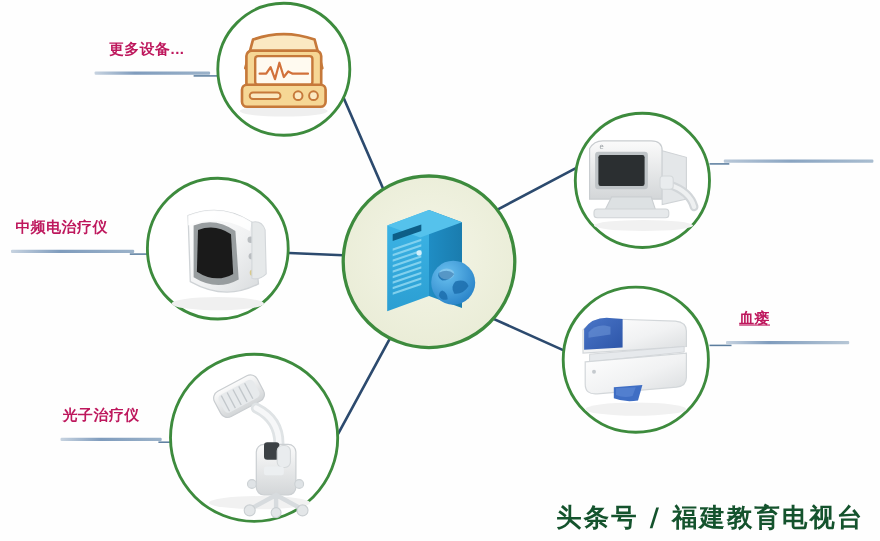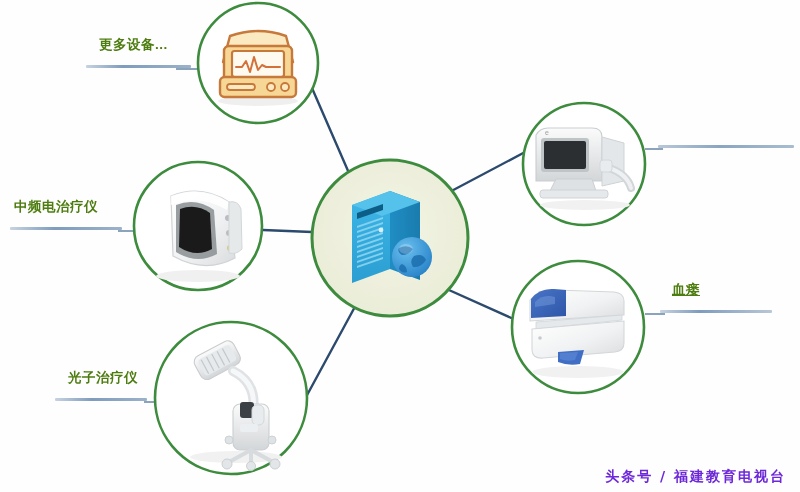--- a/index.html
+++ b/index.html
@@ -19,39 +19,39 @@
   }
   #diagram-svg {
     position: absolute;
     left: 0;
     top: 0;
     width: 800px;
     height: 492px;
   }
   .node-label {
     position: absolute;
-    color: #4d7c0f;
+    color: #be185d;
     font-size: 13.5px;
     font-weight: 700;
     letter-spacing: 0.5px;
     white-space: nowrap;
     line-height: 1.1;
   }
   .label-underline {
     position: absolute;
     height: 3px;
     border-radius: 1px;
   }
   .watermark {
     position: absolute;
     right: 14px;
     bottom: 6px;
-    font-size: 14px;
+    font-size: 23px;
     font-weight: 700;
-    color: #6d28d9;
+    color: #14532d;
     letter-spacing: 2px;
     white-space: nowrap;
     font-family: "DejaVu Sans", sans-serif;
   }
 </style>
 </head>
 <body>
 
 <div id="stage">
 
@@ -247,21 +247,21 @@
     </g>
 
   </svg>
 
   <div class="node-label" style="left:99px; top:38px;">更多设备...</div>
   <div class="label-underline" style="left:86px; top:65px; width:105px; background:linear-gradient(90deg,#c7d3e0 0%,#7f9cbd 35%,#9bb2c9 100%);"></div>
 
   <div class="node-label" style="left:14px; top:200px;text-align:right;">中频电治疗仪</div>
   <div class="label-underline" style="left:10px; top:227px; width:112px; background:linear-gradient(90deg,#c7d3e0 0%,#7f9cbd 40%,#9bb2c9 100%);"></div>
 
-  <div class="node-label" style="left:68px; top:371px;font-family:Liberation Serif, serif;">光子治疗仪</div>
+  <div class="node-label" style="left:57px; top:371px;font-family:Liberation Serif, serif;">光子治疗仪</div>
   <div class="label-underline" style="left:55px; top:398px; width:92px; background:linear-gradient(90deg,#c7d3e0 0%,#7f9cbd 40%,#9bb2c9 100%);"></div>
 
   <div class="label-underline" style="left:658px; top:145px; width:136px; background:linear-gradient(90deg,#b9c8d8 0%,#8aa5c2 45%,#a9bdd0 100%);"></div>
 
   <div class="node-label" style="left:672px; top:283px;text-decoration:underline;">血瘘</div>
   <div class="label-underline" style="left:660px; top:310px; width:112px; background:linear-gradient(90deg,#c7d3e0 0%,#7f9cbd 35%,#b7c7d6 100%);"></div>
 
   <div class="watermark">头条号 / 福建教育电视台</div>
 
 </div>

